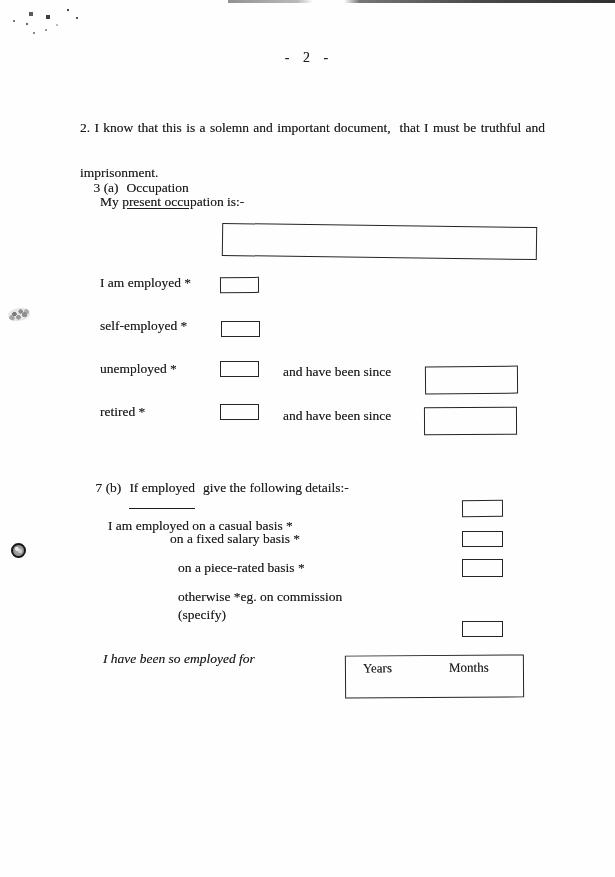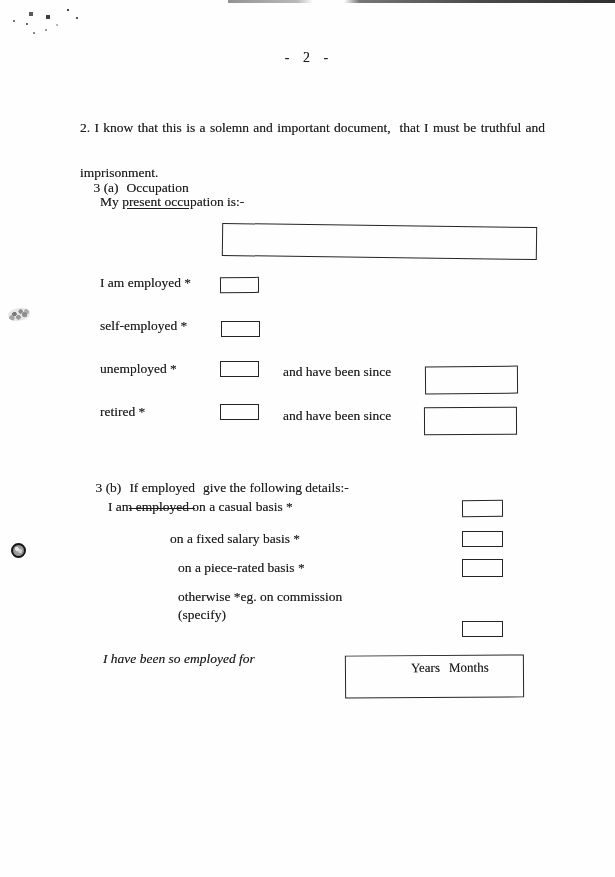--- a/index.html
+++ b/index.html
@@ -59,21 +59,21 @@
   .underline{border-bottom:1.3px solid #1e1e1e;padding-bottom:13px;}
   .hd-gap{display:inline-block;width:8px;}
   
   .box{position:absolute;border:1.7px solid #242424;background:transparent;}
   .occupation-box{left:222px;top:225px;width:313px;height:31px;transform:rotate(0.75deg);}
   .cb{width:37px;height:14px;}
   .datebox{width:91px;height:26px;}
   .duration-box{left:345px;top:655px;width:177px;height:41px;transform:rotate(-0.4deg);
     border-width:1.9px;}
   .duration-box .col{position:absolute;top:4px;font-size:13px;}
-  .duration-box .col.years{left:17px;margin-left:48px;}
+  .duration-box .col.years{left:17px;}
   .duration-box .col.months{left:103px;}
   .footnote-marker{display:inline-block;width:15px;}
 </style>
 </head>
 <body>
 
 <div class="page">
 
   <div class="abs edge-line"></div>
   <div class="abs speckles"></div>
@@ -105,24 +105,24 @@
   <div class="box cb" style="left:220px;top:361px;"></div>
   <div class="abs txt" style="left:283px;top:364px;">and have been since</div>
   <div class="box datebox" style="left:425px;top:366px;transform:rotate(-0.5deg);"></div>
 
   <div class="abs txt" style="left:100px;top:404px;">retired *</div>
   <div class="box cb" style="left:220px;top:404px;"></div>
   <div class="abs txt" style="left:283px;top:408px;">and have been since</div>
   <div class="box datebox" style="left:424px;top:407px;transform:rotate(-0.3deg);"></div>
 
   <div class="abs txt" style="left:82px;top:465px;">
-    <span>3 (b)</span><span class="hd-gap"></span><span class="underline">If employed</span><span class="hd-gap"></span><span>give the following details:-</span>
+    <span>7 (b)</span><span class="hd-gap"></span><span class="underline">If employed</span><span class="hd-gap"></span><span>give the following details:-</span>
   </div>
 
-  <div class="abs txt" style="left:108px;top:499px;text-align:right;">I am employed on a casual basis *</div>
+  <div class="abs txt" style="left:108px;top:518px;text-align:right;">I am employed on a casual basis *</div>
   <div class="box cb" style="left:462px;top:500px;width:39px;height:15px;transform:rotate(-0.5deg);"></div>
 
   <div class="abs txt" style="left:170px;top:531px;">on a fixed salary basis *</div>
   <div class="box cb" style="left:462px;top:531px;width:39px;"></div>
 
   <div class="abs txt" style="left:178px;top:560px;">on a piece-rated basis *</div>
   <div class="box cb" style="left:462px;top:559px;width:39px;height:16px;"></div>
 
   <div class="abs txt" style="left:178px;top:589px;">otherwise *eg. on commission</div>
   <div class="abs txt" style="left:178px;top:607px;">(specify)</div>

